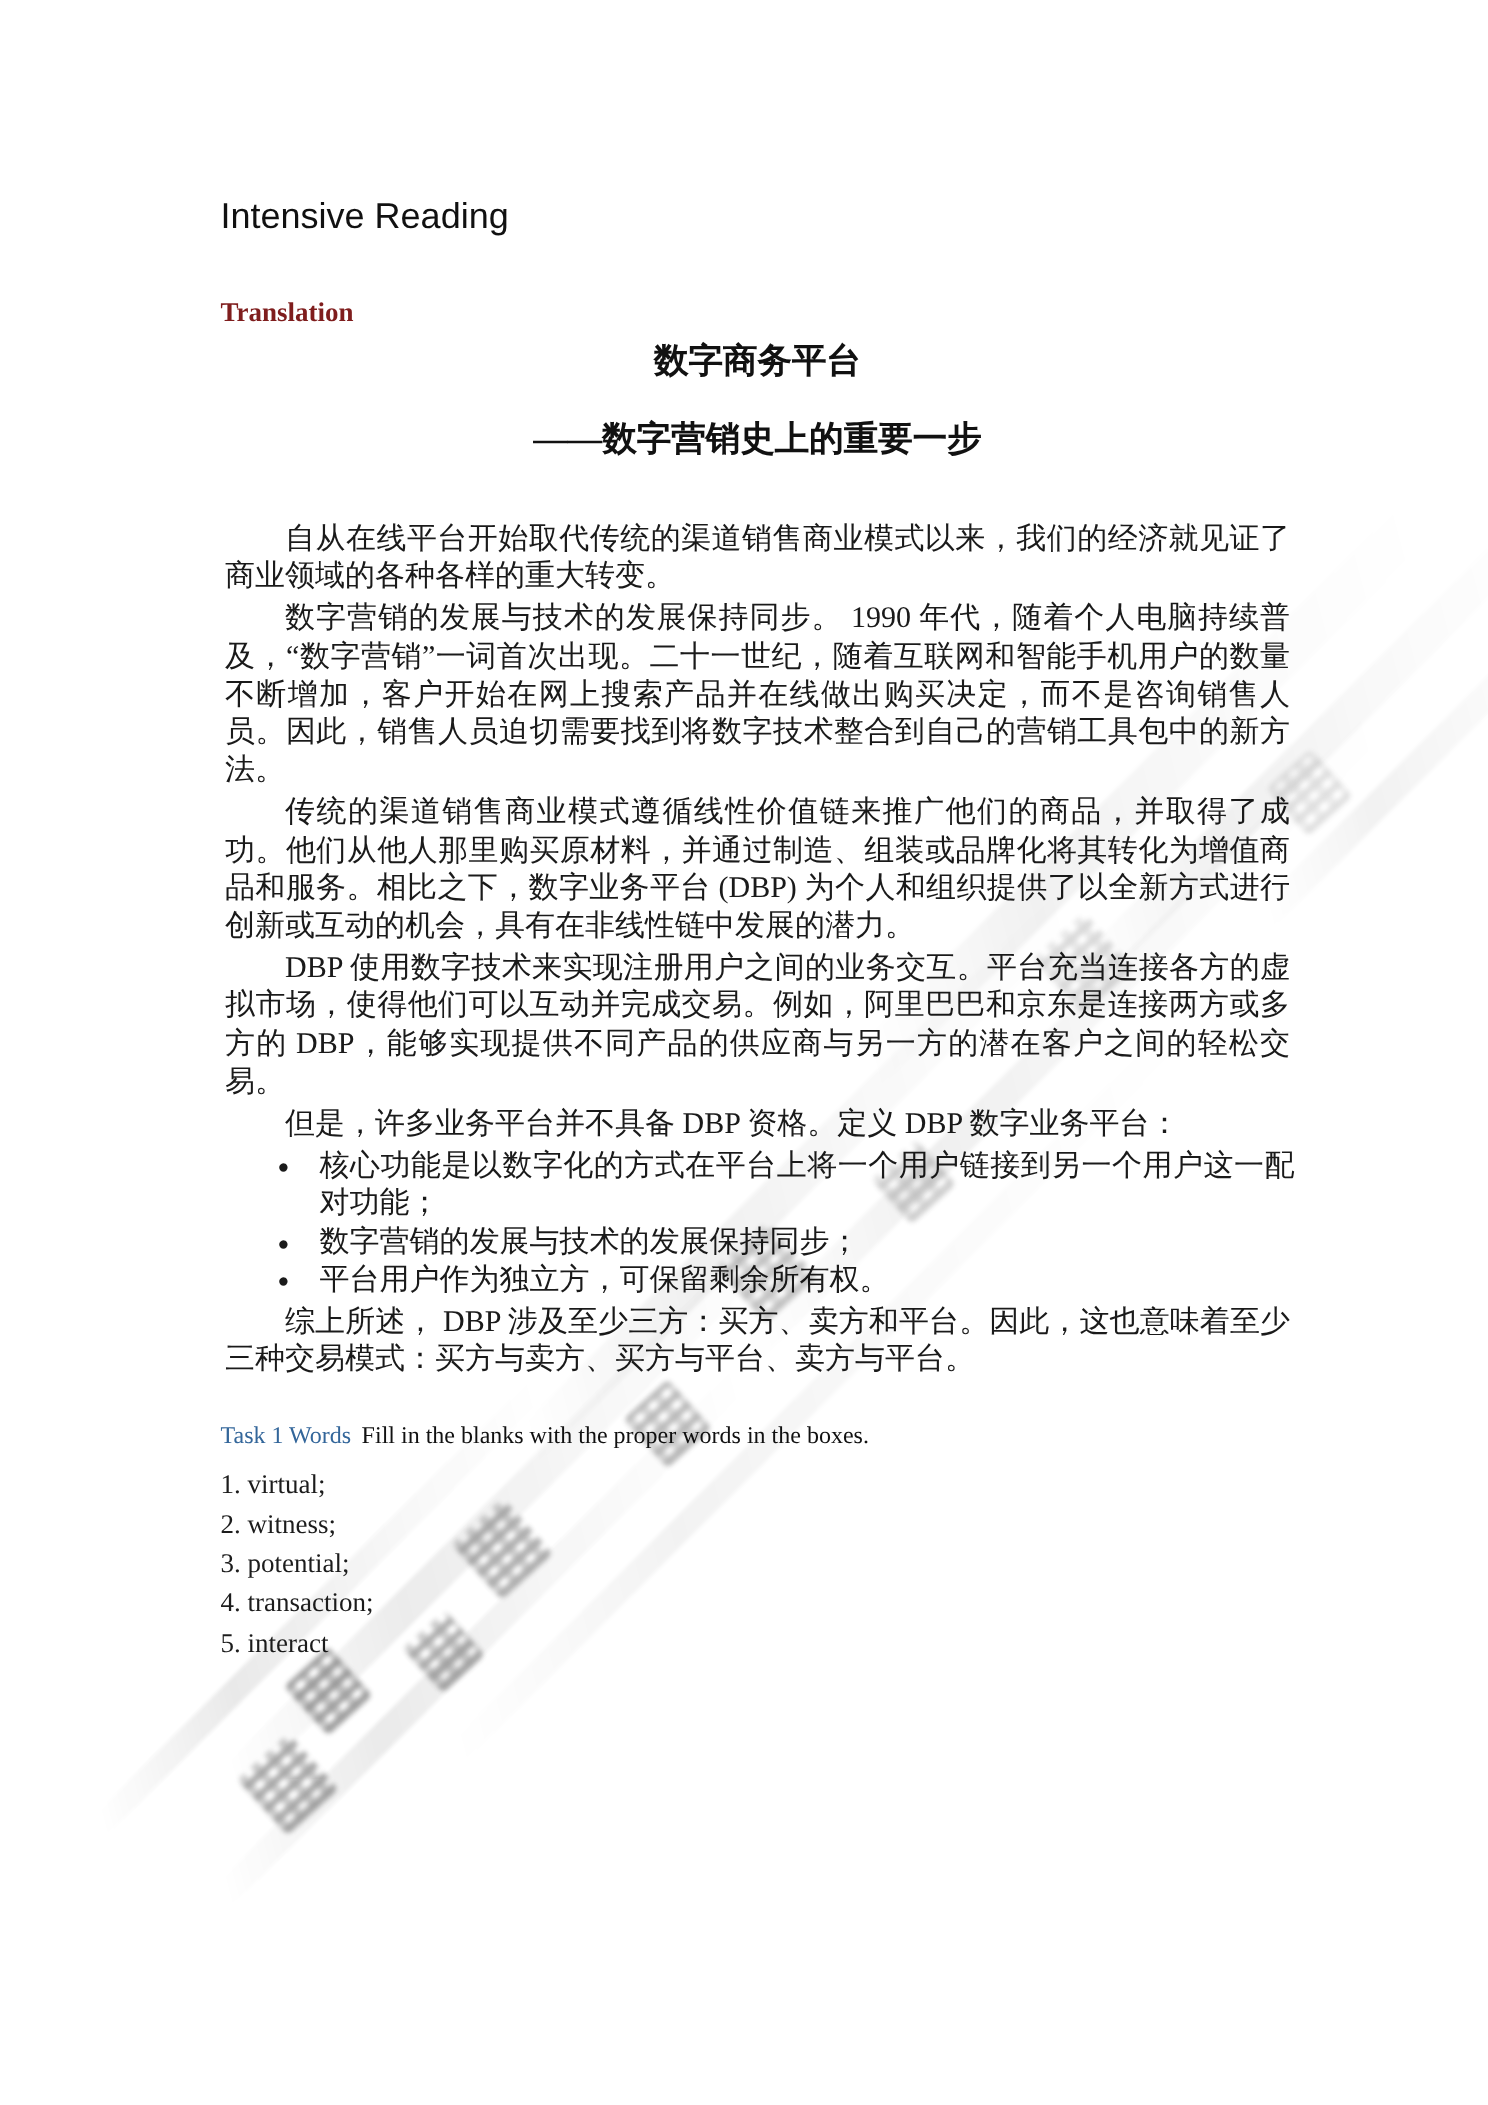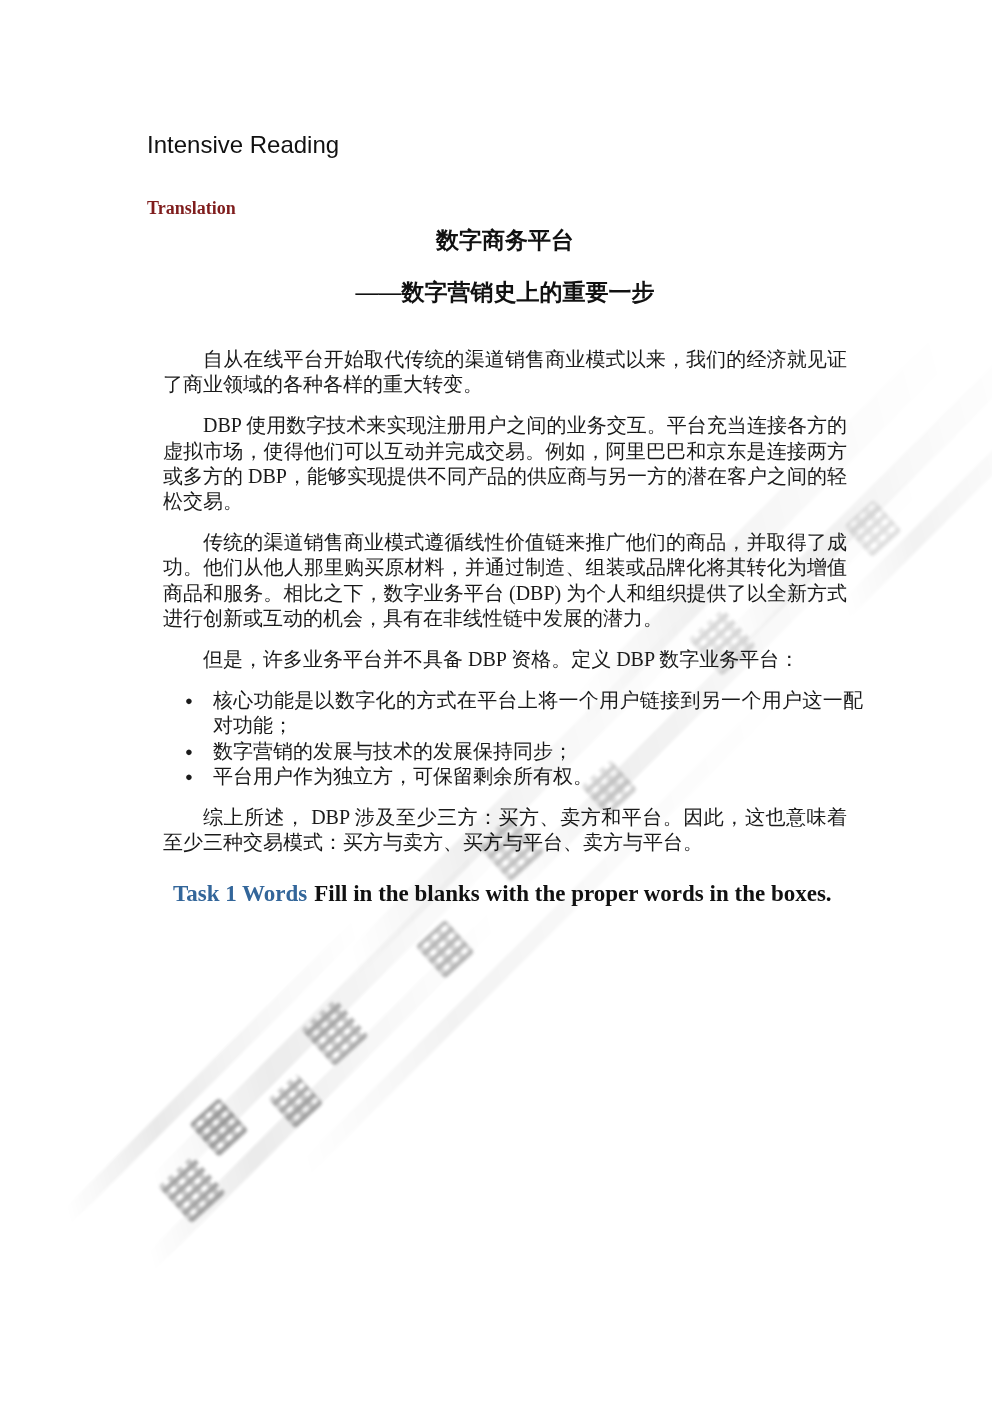--- a/index.html
+++ b/index.html
@@ -97,21 +97,21 @@
     margin: 24px 0 13px;
     text-align: center;
     font-weight: 700;
     font-size: 23px;
     line-height: 28px;
     color: #111111;
   }
 
   .article { margin-top: 40px; }
   .body-text {
-    margin: 16px;
+    margin: 3px;
     font-size: 20px;
     line-height: 25.2px;
     text-align: justify;
     text-indent: 2em;
     color: #1a1a1a;
   }
 
   ul.criteria {
     margin: 0; padding: 0 0 0 38px;
     list-style: none;
@@ -126,24 +126,23 @@
     flex: 0 0 28px;
     width: 28px;
     font-size: 13px;
     line-height: 25.2px;
     color: #1a1a1a;
   }
   .li-text { flex: 1; text-align: justify; }
 
   .task-heading {
     margin-top: 26px;
-    font-size: 23px;
+    font-size: 16px;
     line-height: 26px;
-    font-weight: 700;
-    margin-left: 26px;
+    font-weight: 400;
   }
   .task-label { color: #33669A; margin-right: 7px; }
   .task-instruction { color: #111111; }
 
   .word-list { margin-top: 5px; }
   .word-item {
     font-size: 18px;
     line-height: 26.3px;
     color: #1c1c1c;
   }
@@ -180,22 +179,23 @@
 
     <div class="doc-heading">Intensive Reading</div>
 
     <div class="section-label">Translation</div>
 
     <div class="cn-title">数字商务平台</div>
     <div class="cn-subtitle">——数字营销史上的重要一步</div>
 
     <div class="article">
       <p class="body-text">自从在线平台开始取代传统的渠道销售商业模式以来，我们的经济就见证了商业领域的各种各样的重大转变。</p>
+      <p class="body-text">数字营销的发展与技术的发展保持同步。 1990 年代，随着个人电脑持续普及，“数字营销”一词首次出现。二十一世纪，随着互联网和智能手机用户的数量不断增加，客户开始在网上搜索产品并在线做出购买决定，而不是咨询销售人员。因此，销售人员迫切需要找到将数字技术整合到自己的营销工具包中的新方法。</p>
+      <p class="body-text">传统的渠道销售商业模式遵循线性价值链来推广他们的商品，并取得了成功。他们从他人那里购买原材料，并通过制造、组装或品牌化将其转化为增值商品和服务。相比之下，数字业务平台 (DBP) 为个人和组织提供了以全新方式进行创新或互动的机会，具有在非线性链中发展的潜力。</p>
       <p class="body-text">DBP 使用数字技术来实现注册用户之间的业务交互。平台充当连接各方的虚拟市场，使得他们可以互动并完成交易。例如，阿里巴巴和京东是连接两方或多方的 DBP，能够实现提供不同产品的供应商与另一方的潜在客户之间的轻松交易。</p>
-      <p class="body-text">传统的渠道销售商业模式遵循线性价值链来推广他们的商品，并取得了成功。他们从他人那里购买原材料，并通过制造、组装或品牌化将其转化为增值商品和服务。相比之下，数字业务平台 (DBP) 为个人和组织提供了以全新方式进行创新或互动的机会，具有在非线性链中发展的潜力。</p>
       <p class="body-text">但是，许多业务平台并不具备 DBP 资格。定义 DBP 数字业务平台：</p>
 
       <ul class="criteria">
         <li>
           <span class="bullet">●</span>
           <span class="li-text">核心功能是以数字化的方式在平台上将一个用户链接到另一个用户这一配对功能；</span>
         </li>
         <li>
           <span class="bullet">●</span>
           <span class="li-text">数字营销的发展与技术的发展保持同步；</span>
@@ -206,15 +206,22 @@
         </li>
       </ul>
 
       <p class="body-text">综上所述， DBP 涉及至少三方：买方、卖方和平台。因此，这也意味着至少三种交易模式：买方与卖方、买方与平台、卖方与平台。</p>
     </div>
 
     <div class="task-heading">
       <span class="task-label">Task 1 Words</span><span class="task-instruction">Fill in the blanks with the proper words in the boxes.</span>
     </div>
 
+    <div class="word-list">
+      <div class="word-item">1. virtual;</div>
+      <div class="word-item">2. witness;</div>
+      <div class="word-item">3. potential;</div>
+      <div class="word-item">4. transaction;</div>
+      <div class="word-item">5. interact</div>
+    </div>
 
   </div>
 </div>
 
 </body></html>

